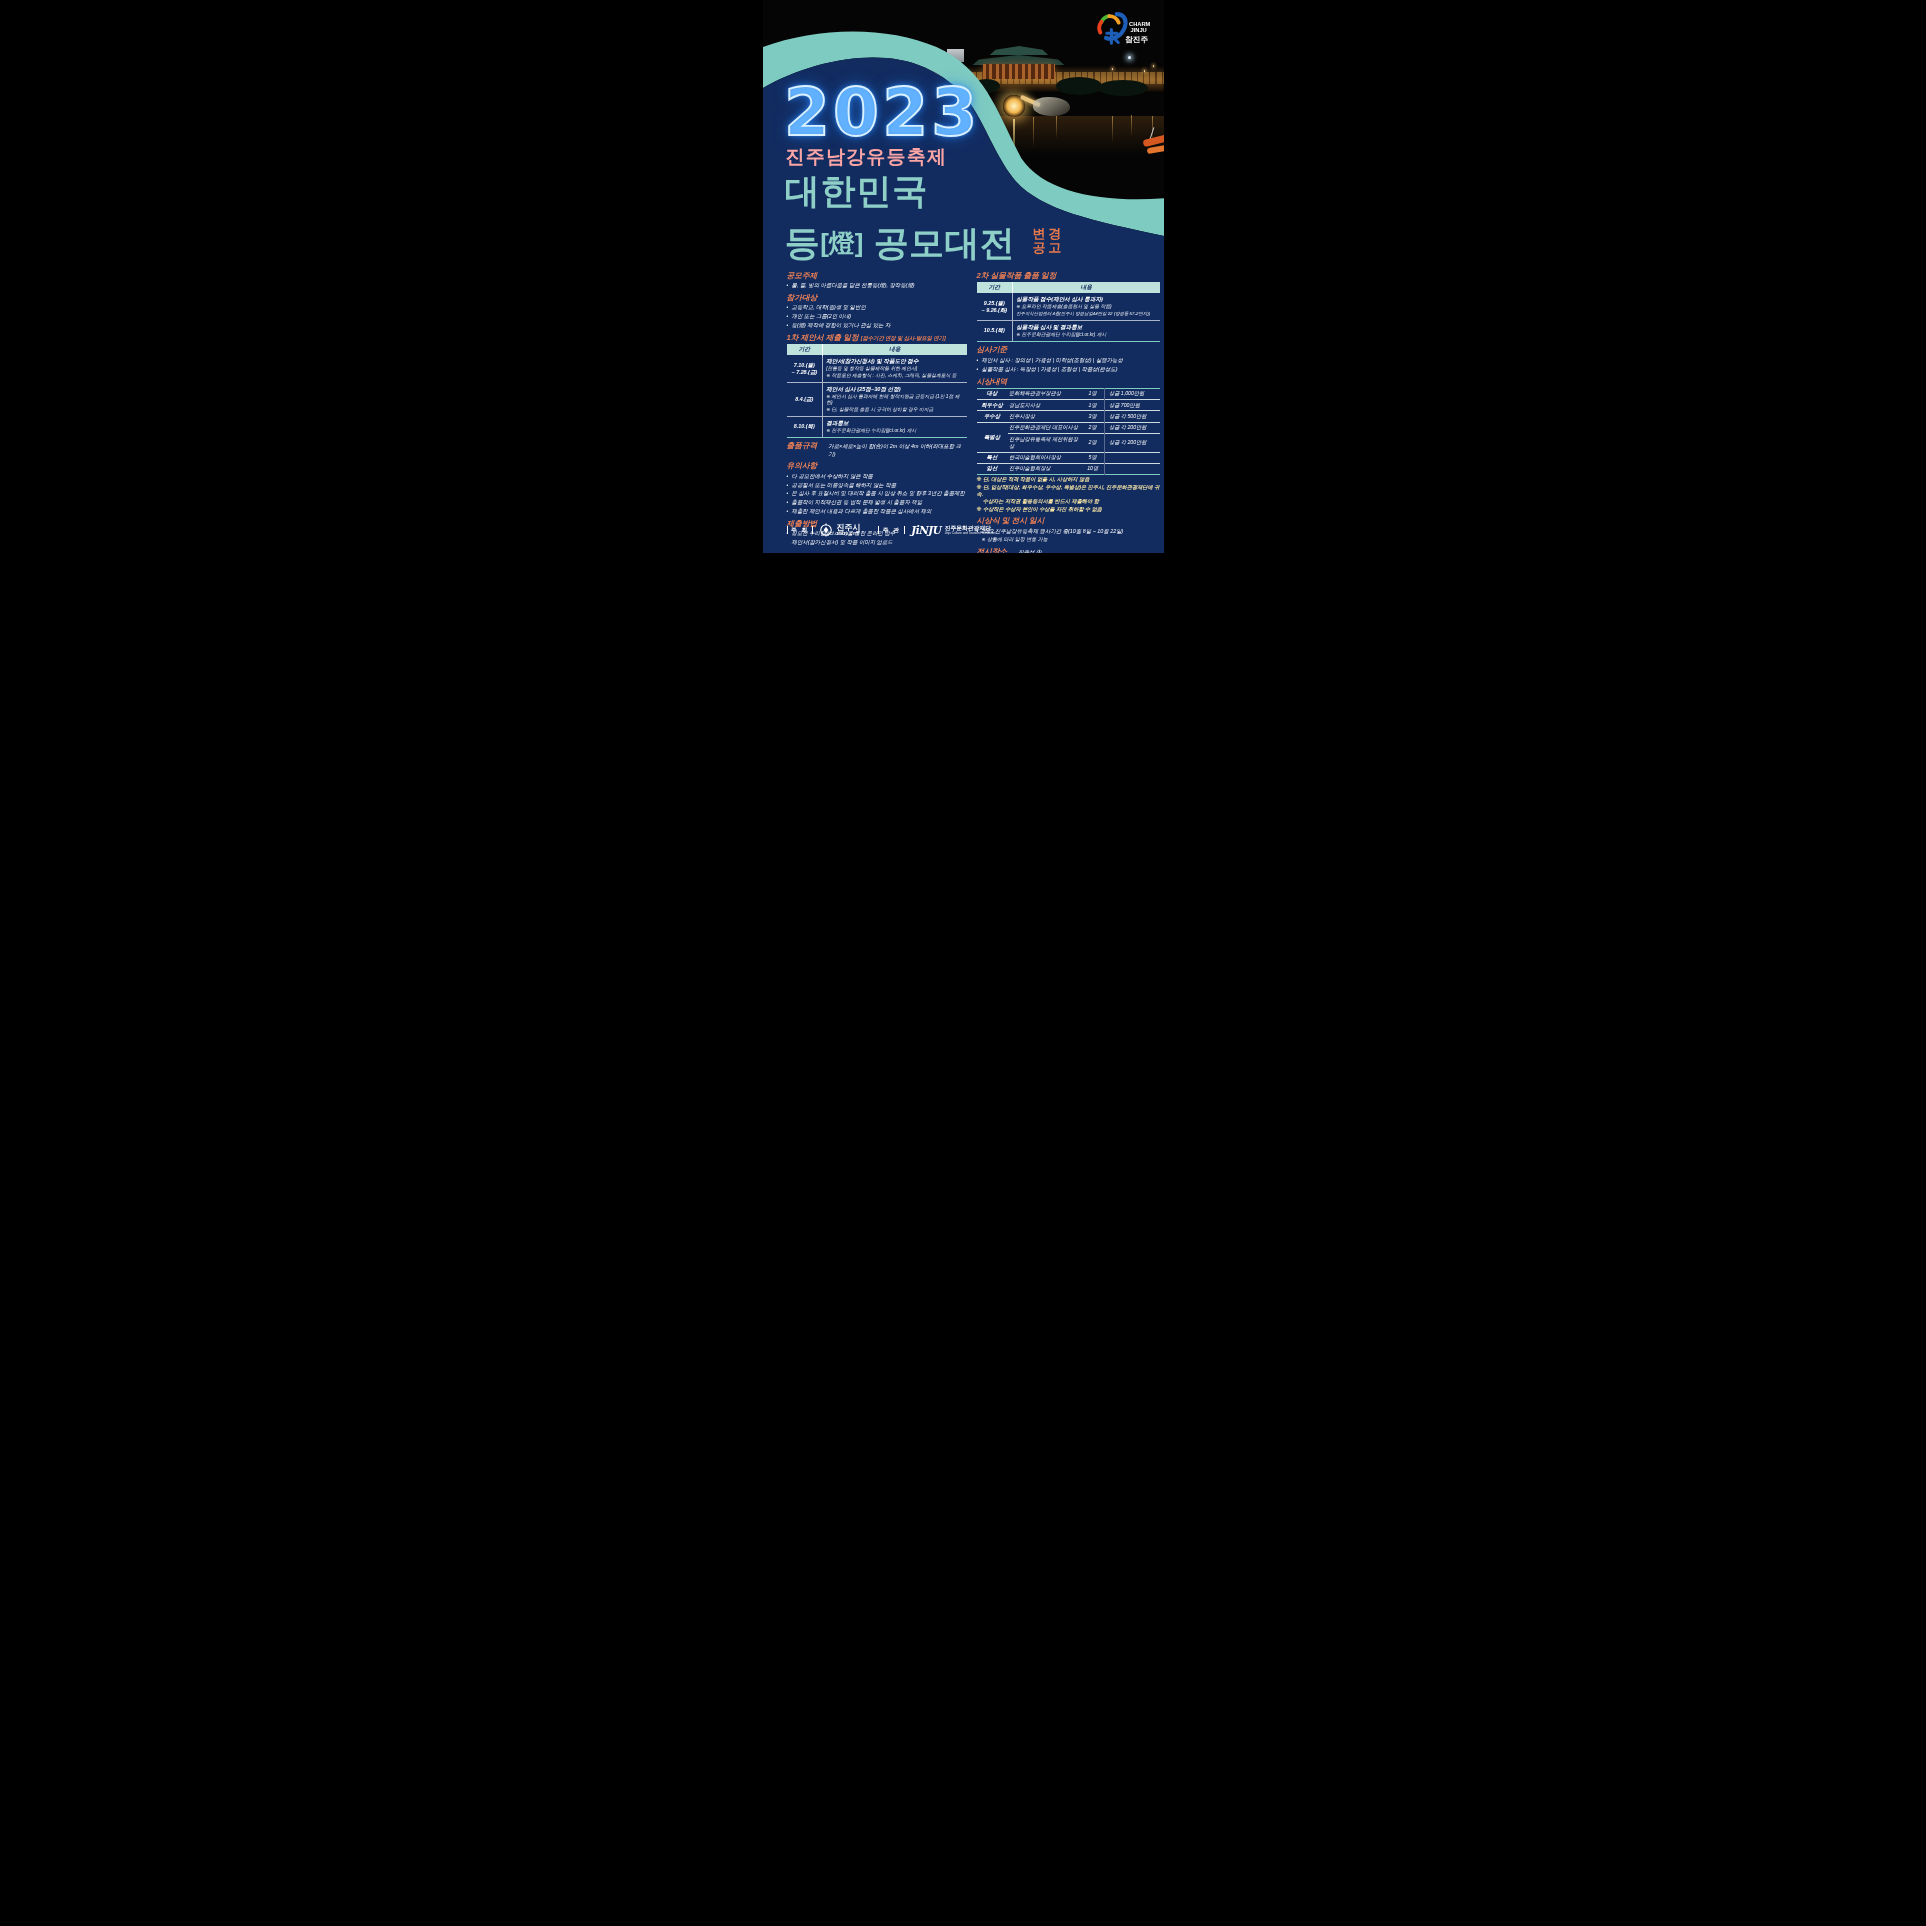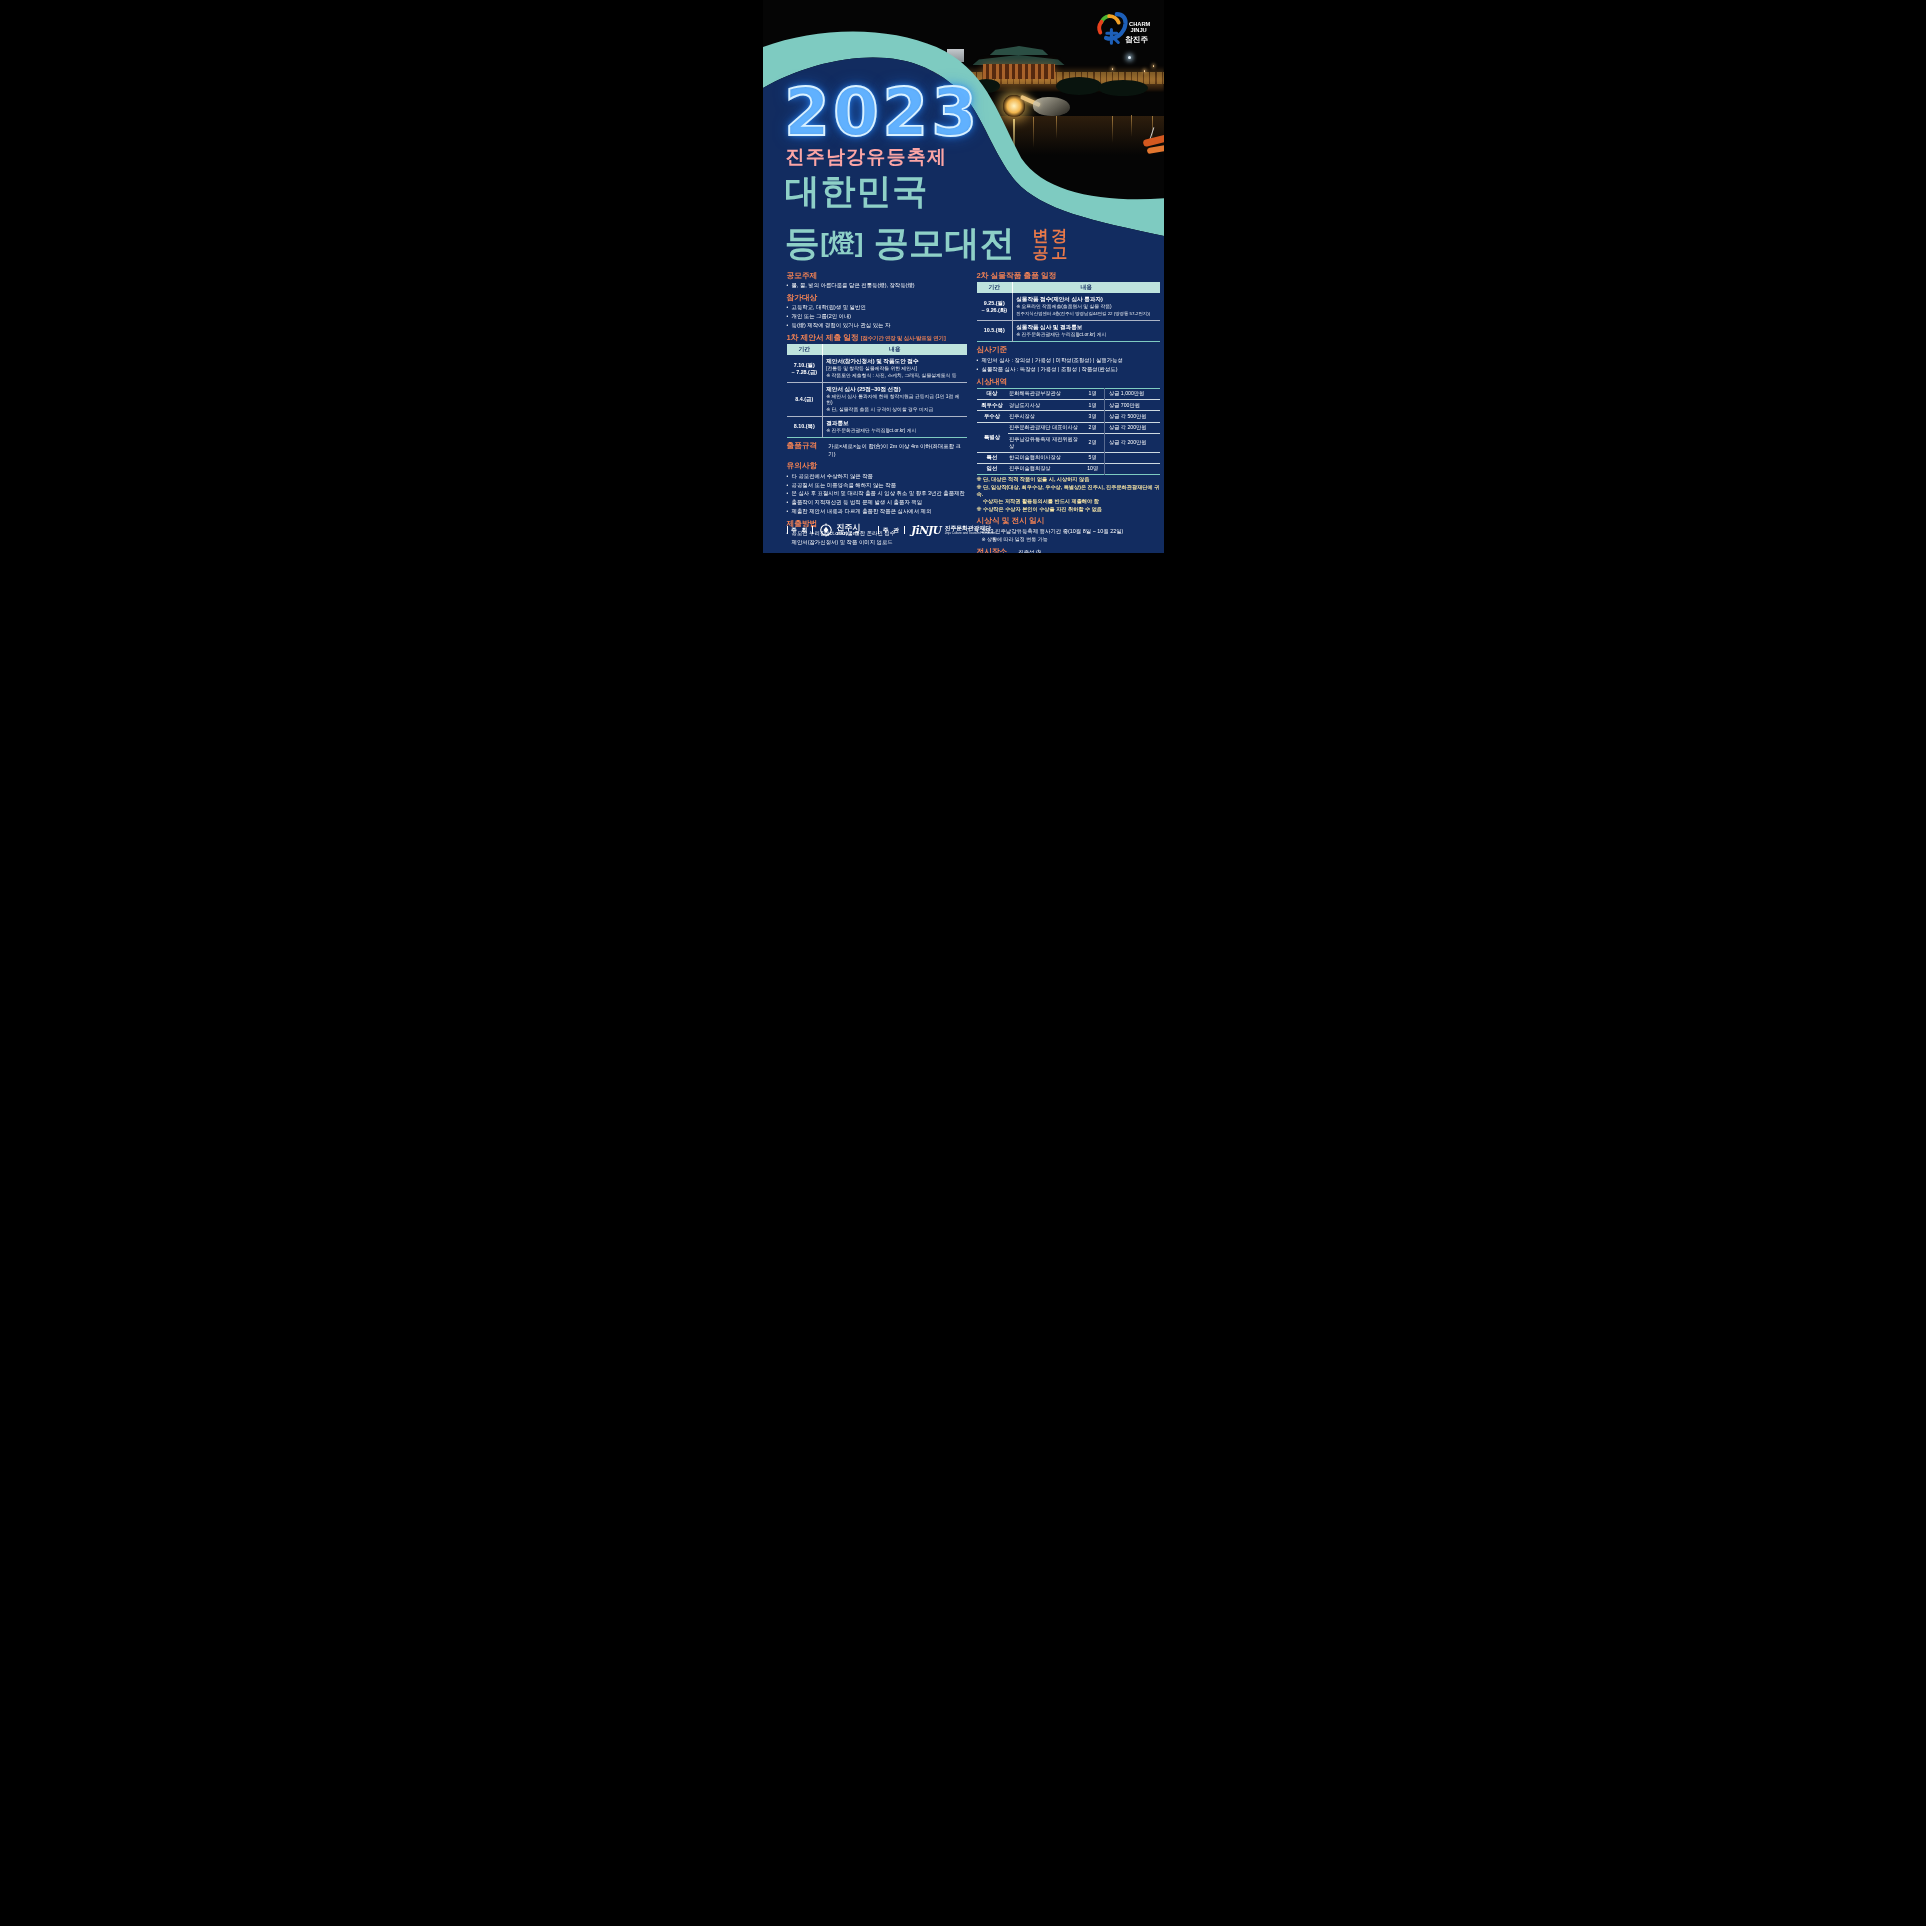--- a/index.html
+++ b/index.html
@@ -67,27 +67,27 @@
     -webkit-text-stroke:1.9px #d9f1ff;
     text-shadow:0 0 2.3px rgba(90,175,255,.95),0 0 7px rgba(45,140,255,.85),0 0 15.4px rgba(30,120,240,.6);
   }
   .festival{position:absolute;left:23px;top:147px;font-size:19px;font-weight:800;
     color:#fca5a5;letter-spacing:1.2px;line-height:1;}
   .title1{position:absolute;left:22.3px;top:173px;font-size:35px;font-weight:900;
     color:#8ed0c7;letter-spacing:0.8px;line-height:1;}
   .title2{position:absolute;left:22.3px;top:225px;font-size:35px;font-weight:900;
     color:#8ed0c7;letter-spacing:0.4px;line-height:1;white-space:nowrap;}
   .title2 .hanja{font-size:26px;vertical-align:3.1px;letter-spacing:0;}
-  .badge{position:absolute;left:270px;top:227px;font-size:16px;font-weight:900;
+  .badge{position:absolute;left:270px;top:227px;font-size:13px;font-weight:900;
     color:#e8794a;line-height:1.08;letter-spacing:2.7px;}
   
   .charm{position:absolute;left:327px;top:10px;z-index:3;width:65px;height:39px;}
   .charm text{font-family:"Liberation Sans",sans-serif;}
   
-  .col{position:absolute;top:271px;font-size:5.4px;line-height:7.3px;}
+  .col{position:absolute;top:271px;font-size:5.4px;line-height:7.3px;font-style:italic;}
   .col-left{left:24px;width:180px;}
   .col-right{left:214px;width:183px;}
   .hsec{font-size:7.7px;font-weight:900;color:#EE8054;line-height:8.5px;margin:4.6px 0 1.9px;}
   .hsec:first-child{margin-top:0.8px;}
   .hnote{font-size:5.4px;font-weight:700;letter-spacing:-0.1px;}
   ul.blist{list-style:none;margin:0;padding:0;}
   ul.blist li{position:relative;padding-left:5px;margin:0 0 1.5px;}
   ul.blist li:before{content:"•";position:absolute;left:0;top:0;color:#fff;font-size:4.6px;}
   .indent{padding-left:5px;}
   

